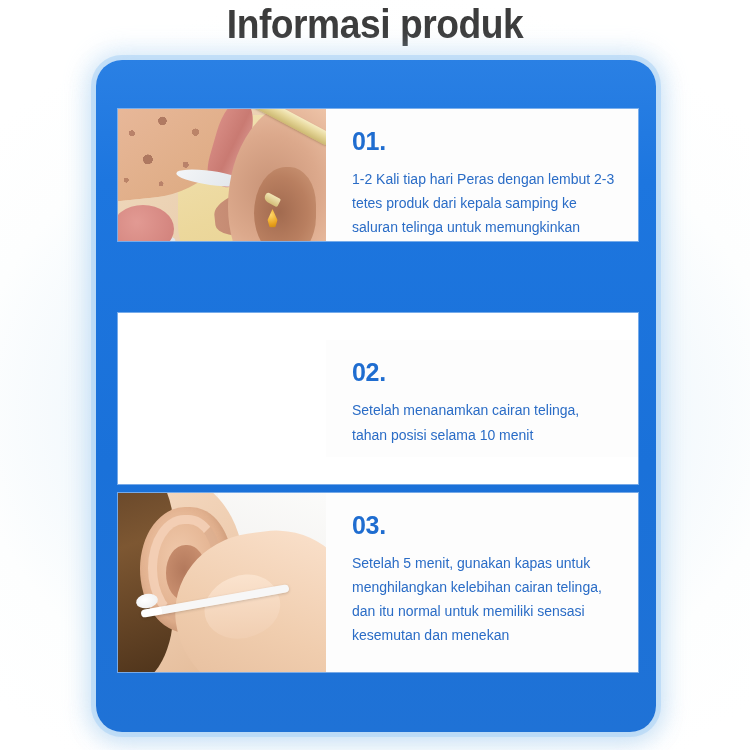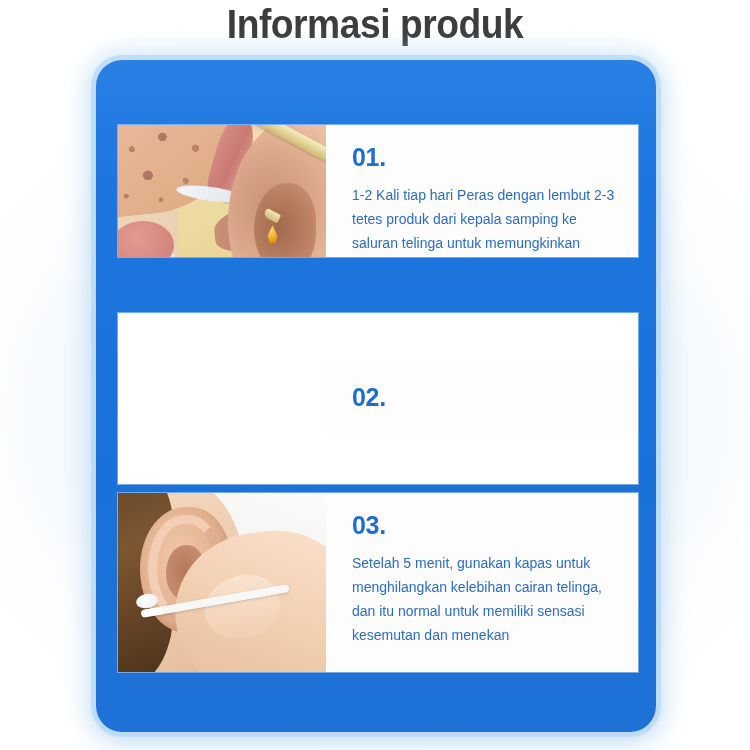--- a/index.html
+++ b/index.html
@@ -45,21 +45,21 @@
   
   .step-card {
     position:absolute;
     left:118px;
     width:520px;
     background:#ffffff;
     display:flex;
     overflow:hidden;
     box-shadow:0 0 0 1px rgba(255,255,255,.4);
   }
-  #step-card-1 { top:125px;  height:132px; }
+  #step-card-1 { top:109px;  height:132px; }
   #step-card-2 { top:313px;  height:171px;align-items:center; }
   #step-card-3 { top:493px;  height:179px; }
 
   .card-image {
     width:208px;
     flex:0 0 208px;
     position:relative;
     overflow:hidden;
     background:#f3ece6;
   }
@@ -356,20 +356,21 @@
       <div class="w-teeth"></div>
       <div class="w-neck"></div>
       <div class="w-hand-right"></div>
       <div class="w-bottle"></div>
       <div class="w-hand-top"></div>
       <div class="w-fingers"></div>
     </div>
   </div>
   <div class="card-body">
     <div class="step-number">02.</div>
+    <div class="step-text">Setelah menanamkan cairan telinga, tahan posisi selama 10 menit</div>
   </div>
 </div>
 
 <div class="step-card" id="step-card-3">
   <div class="card-image">
     <div class="ill-swab">
       <div class="s-bg-blur"></div>
       <div class="s-head"></div>
       <div class="s-hair"></div>
       <div class="s-ear"></div>

